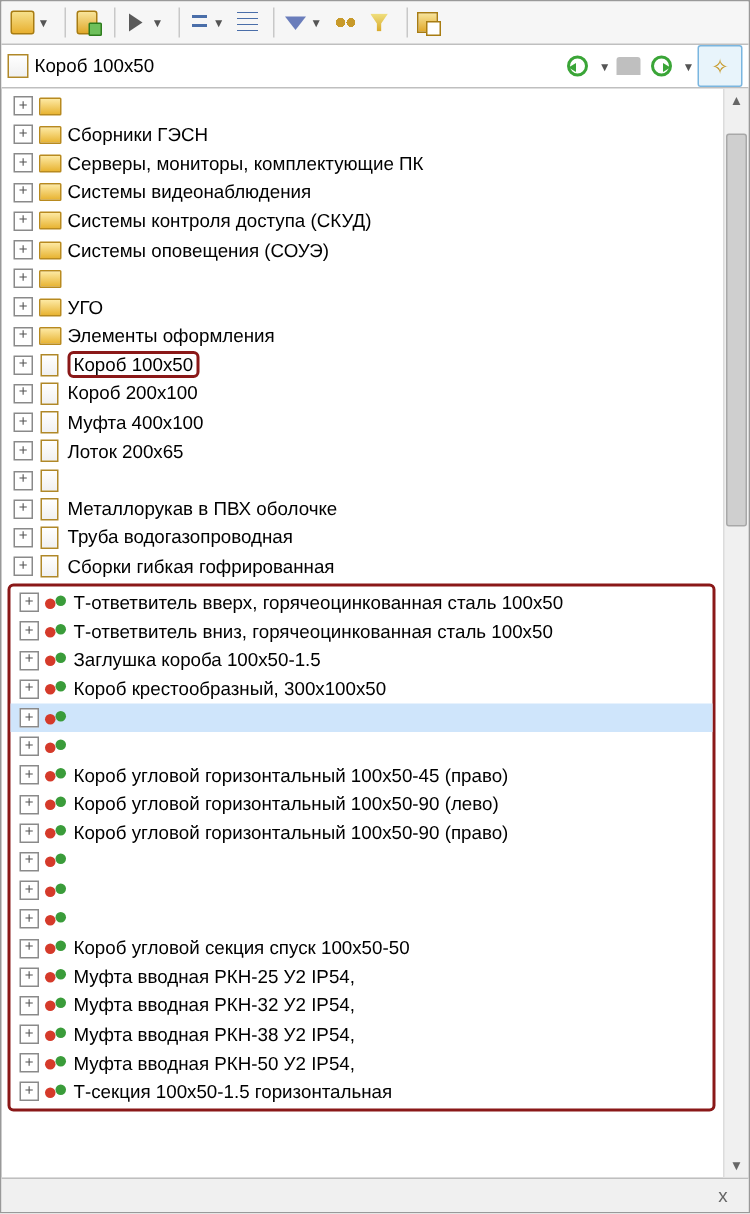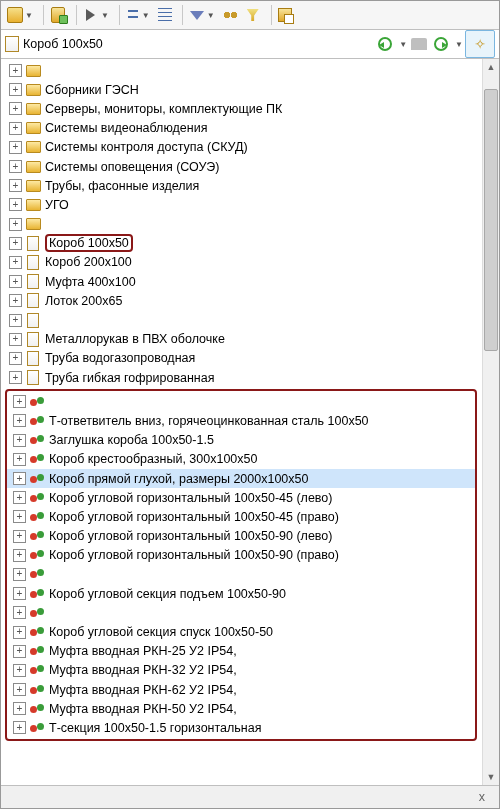--- a/index.html
+++ b/index.html
@@ -171,34 +171,34 @@
           <span class="ticon">
             <span class="i-yfolder"></span>
           </span>
           <span>Системы оповещения (СОУЭ)</span>
         </div>
         <div class="row lvl1">
           <span class="expander">+</span>
           <span class="ticon">
             <span class="i-yfolder"></span>
           </span>
-          <span>Трубы, фасонные изделия</span>
         </div>
         <div class="row lvl1">
           <span class="expander">+</span>
           <span class="ticon">
             <span class="i-yfolder"></span>
           </span>
           <span>УГО</span>
         </div>
         <div class="row lvl1">
           <span class="expander">+</span>
           <span class="ticon">
             <span class="i-yfolder"></span>
           </span>
+          <span>Элементы оформления</span>
         </div>
         <div class="row lvl1">
           <span class="expander">+</span>
           <span class="ticon">
             <span class="i-docitem"></span>
           </span>
           <span class="hl-red">Короб 100x50</span>
         </div>
         <div class="row lvl1">
           <span class="expander">+</span>
@@ -239,28 +239,29 @@
           <span class="ticon">
             <span class="i-docitem"></span>
           </span>
           <span>Труба водогазопроводная</span>
         </div>
         <div class="row lvl1">
           <span class="expander">+</span>
           <span class="ticon">
             <span class="i-docitem"></span>
           </span>
-          <span>Труба гибкая гофрированная</span>
+          <span>Сборки гибкая гофрированная</span>
         </div>
         <div class="group-red">
           <div class="row lvl1">
             <span class="expander">+</span>
             <span class="ticon">
               <span class="i-part"></span>
             </span>
+            <span>Т-ответвитель вверх, горячеоцинкованная сталь 100x50</span>
           </div>
           <div class="row lvl1">
             <span class="expander">+</span>
             <span class="ticon">
               <span class="i-part"></span>
             </span>
             <span>Т-ответвитель вниз, горячеоцинкованная сталь 100x50</span>
           </div>
           <div class="row lvl1">
             <span class="expander">+</span>
@@ -274,28 +275,26 @@
             <span class="ticon">
               <span class="i-part"></span>
             </span>
             <span>Короб крестообразный, 300x100x50</span>
           </div>
           <div class="row lvl1 sel">
             <span class="expander">+</span>
             <span class="ticon">
               <span class="i-part"></span>
             </span>
-            <span>Короб прямой глухой, размеры 2000x100x50</span>
-          </div>
-          <div class="row lvl1">
-            <span class="expander">+</span>
-            <span class="ticon">
-              <span class="i-part"></span>
-            </span>
-            <span>Короб угловой горизонтальный 100x50-45 (лево)</span>
+          </div>
+          <div class="row lvl1">
+            <span class="expander">+</span>
+            <span class="ticon">
+              <span class="i-part"></span>
+            </span>
           </div>
           <div class="row lvl1">
             <span class="expander">+</span>
             <span class="ticon">
               <span class="i-part"></span>
             </span>
             <span>Короб угловой горизонтальный 100x50-45 (право)</span>
           </div>
           <div class="row lvl1">
             <span class="expander">+</span>
@@ -315,21 +314,20 @@
             <span class="expander">+</span>
             <span class="ticon">
               <span class="i-part"></span>
             </span>
           </div>
           <div class="row lvl1">
             <span class="expander">+</span>
             <span class="ticon">
               <span class="i-part"></span>
             </span>
-            <span>Короб угловой секция подъем 100x50-90</span>
           </div>
           <div class="row lvl1">
             <span class="expander">+</span>
             <span class="ticon">
               <span class="i-part"></span>
             </span>
           </div>
           <div class="row lvl1">
             <span class="expander">+</span>
             <span class="ticon">
@@ -349,21 +347,21 @@
             <span class="ticon">
               <span class="i-part"></span>
             </span>
             <span>Муфта вводная РКН-32 У2 IP54,</span>
           </div>
           <div class="row lvl1">
             <span class="expander">+</span>
             <span class="ticon">
               <span class="i-part"></span>
             </span>
-            <span>Муфта вводная РКН-62 У2 IP54,</span>
+            <span>Муфта вводная РКН-38 У2 IP54,</span>
           </div>
           <div class="row lvl1">
             <span class="expander">+</span>
             <span class="ticon">
               <span class="i-part"></span>
             </span>
             <span>Муфта вводная РКН-50 У2 IP54,</span>
           </div>
           <div class="row lvl1">
             <span class="expander">+</span>

